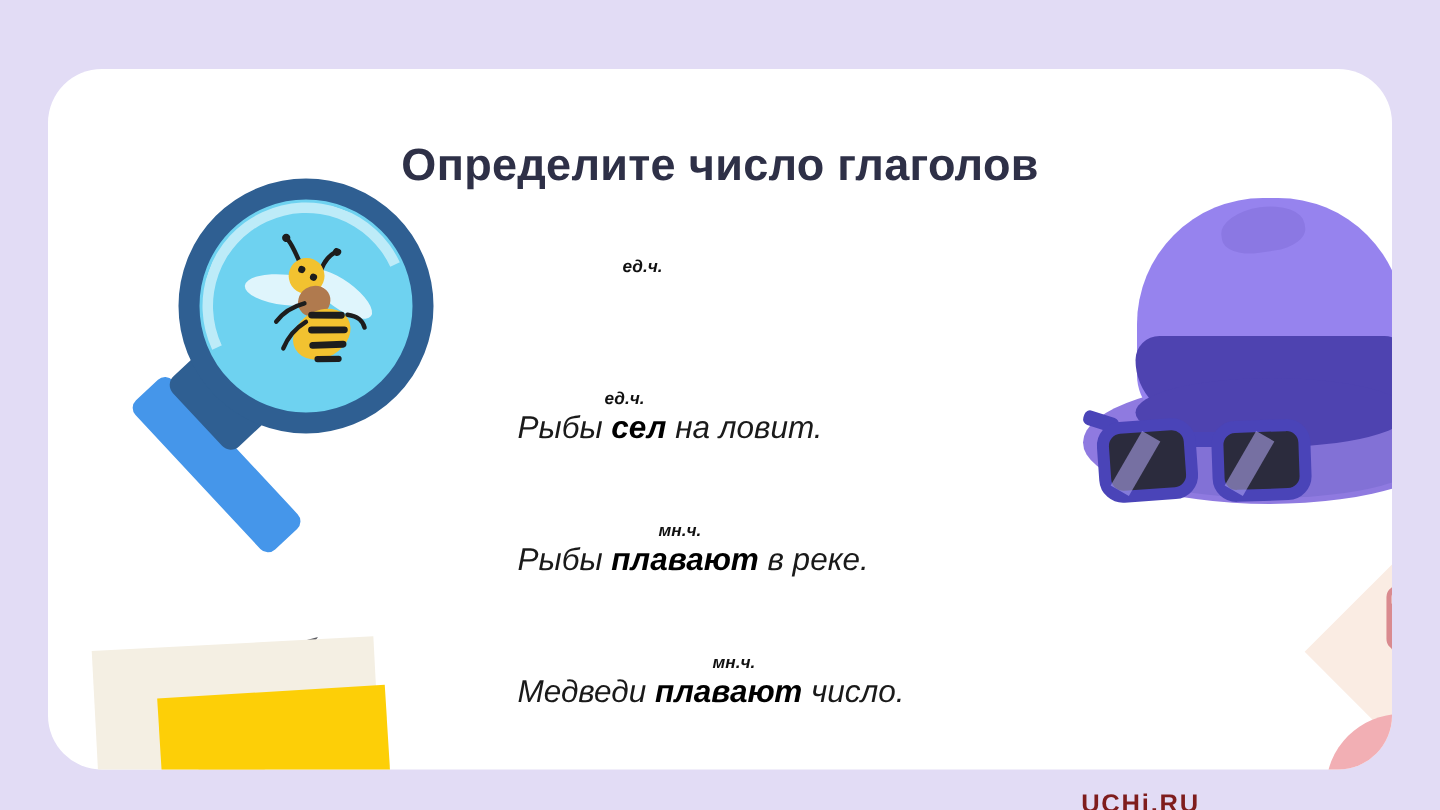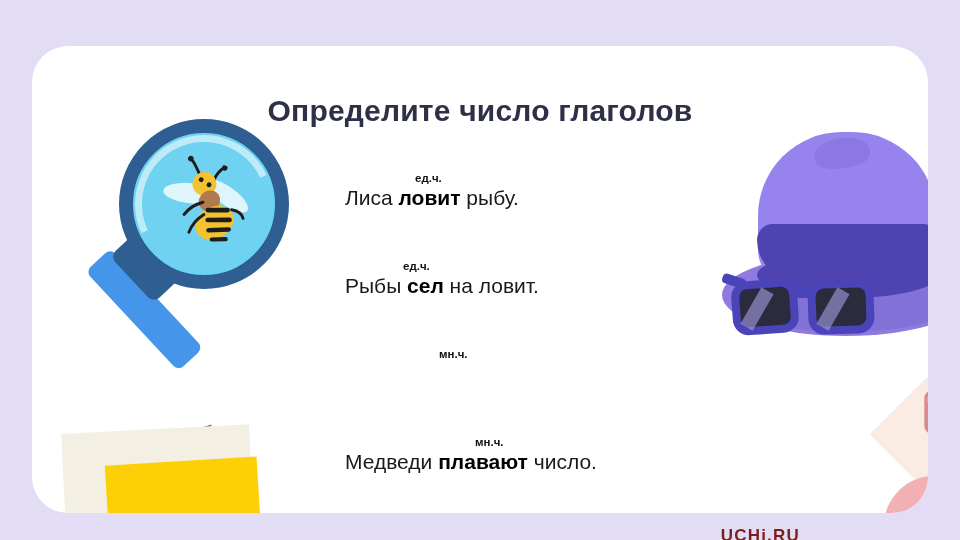--- a/index.html
+++ b/index.html
@@ -53,20 +53,21 @@
   
   #sentences {
     position: absolute;
     left: 313px;
     top: 110px;
     width: 420px;
   }
   .sentence-row {
     position: relative;
     height: 88px;
+    font-style: italic;
   }
   .num-label {
     position: absolute;
     top: 16px;
     font-size: 11.5px;
     font-weight: bold;
     color: #111111;
     white-space: nowrap;
   }
   .sentence-text {
@@ -371,28 +372,28 @@
 
 <div id="slide">
 
   <div id="card">
 
     <div id="title">Определите число глаголов</div>
 
     <div id="sentences">
         <div class="sentence-row">
           <div class="num-label" style="left: 70px;">ед.ч.</div>
-          <div class="sentence-text"><span>Лиса </span><b>ловит</b><span> рыбу.</span></div>
         </div>
         <div class="sentence-row">
           <div class="num-label" style="left: 58px;">ед.ч.</div>
           <div class="sentence-text"><span>Рыбы </span><b>сел</b><span> на ловит.</span></div>
         </div>
         <div class="sentence-row">
           <div class="num-label" style="left: 94px;">мн.ч.</div>
+          <div class="sentence-text"><span>Рыбы </span><b>плавают</b><span> в реке.</span></div>
         </div>
         <div class="sentence-row">
           <div class="num-label" style="left: 130px;">мн.ч.</div>
           <div class="sentence-text"><span>Медведи </span><b>плавают</b><span> число.</span></div>
         </div>
       </div>
 
     <div class="deco" id="magnifier">
       <div id="mag-handle"></div>
       <div id="mag-neck"></div>

